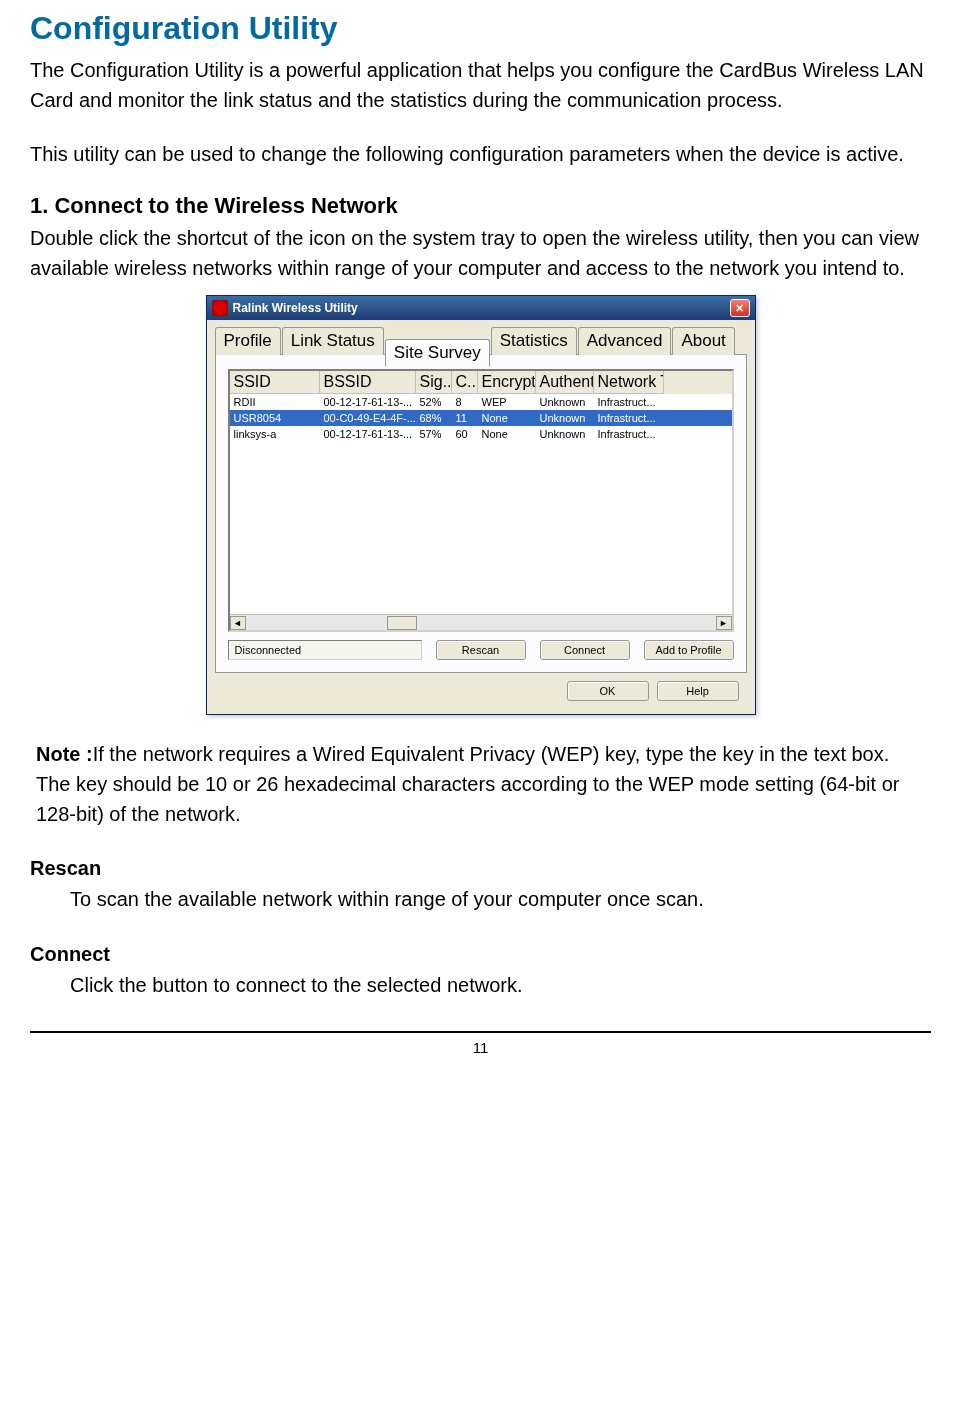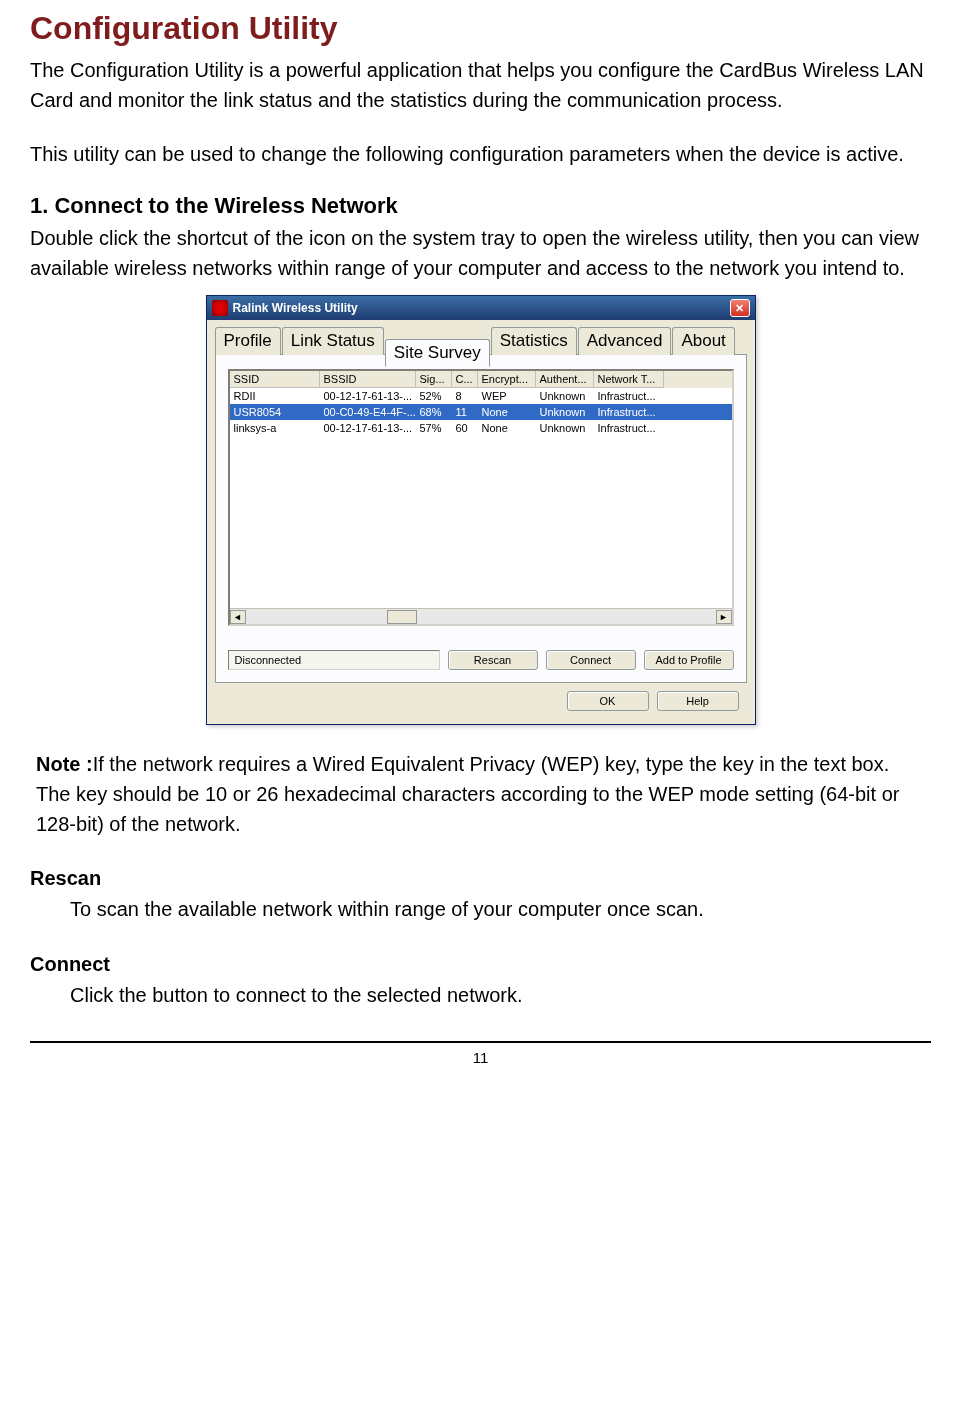--- a/index.html
+++ b/index.html
@@ -5,21 +5,21 @@
     * { box-sizing: border-box; margin: 0; padding: 0; }
     body {
       font-family: Arial, sans-serif;
       width: 961px;
       padding: 10px 30px;
       background: #fff;
     }
     .page-heading {
       font-size: 32px;
       font-weight: bold;
-      color: #7f1d1d;
+      color: #0369a1;
       margin-bottom: 8px;
       font-family: Arial, sans-serif;
     }
     .body-text {
       font-size: 20px;
       line-height: 1.5;
       margin-bottom: 24px;
       color: #000;
     }
     .section-heading {
@@ -90,21 +90,21 @@
       background: #fcfcfe;
       padding: 14px 12px 12px 12px;
     }
     .list-container {
       border: 2px inset #d4d0c8;
       background: #fff;
     }
     .list-header {
       display: flex;
       background: #ece9d8;
-      font-size: 11px;
+      font-size: 16px;
     }
     .list-header .hc {
       border-right: 1px solid #c0c0c0;
       border-bottom: 1px solid #c0c0c0;
       padding: 2px 4px;
       white-space: nowrap;
       overflow: hidden;
     }
     .list-body {
       height: 220px;
@@ -156,22 +156,22 @@
       position: absolute;
       left: 30%;
       top: 0;
       width: 30px; height: 100%;
       background: #ece9d8;
       border: 1px solid #919b9c;
     }
     .actions-row {
       display: flex;
       align-items: center;
-      margin-top: 24px;
-      gap: 8px;
+      margin-top: 8px;
+      gap: 14px;
     }
     .status-box {
       flex: 1;
       border: 1px inset #d4d0c8;
       background: #f5f5f0;
       font-size: 11px;
       padding: 3px 6px;
     }
     .win-btn {
       font-size: 11px;

